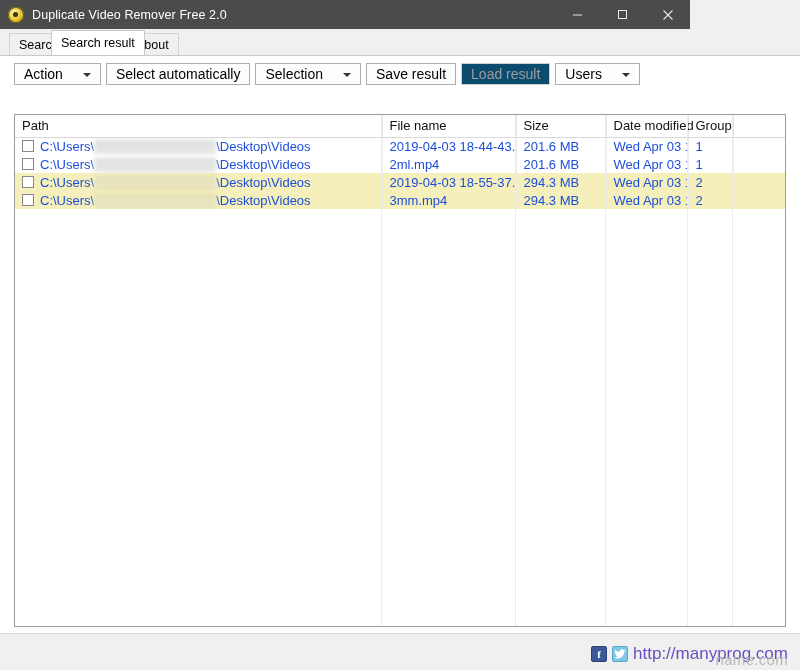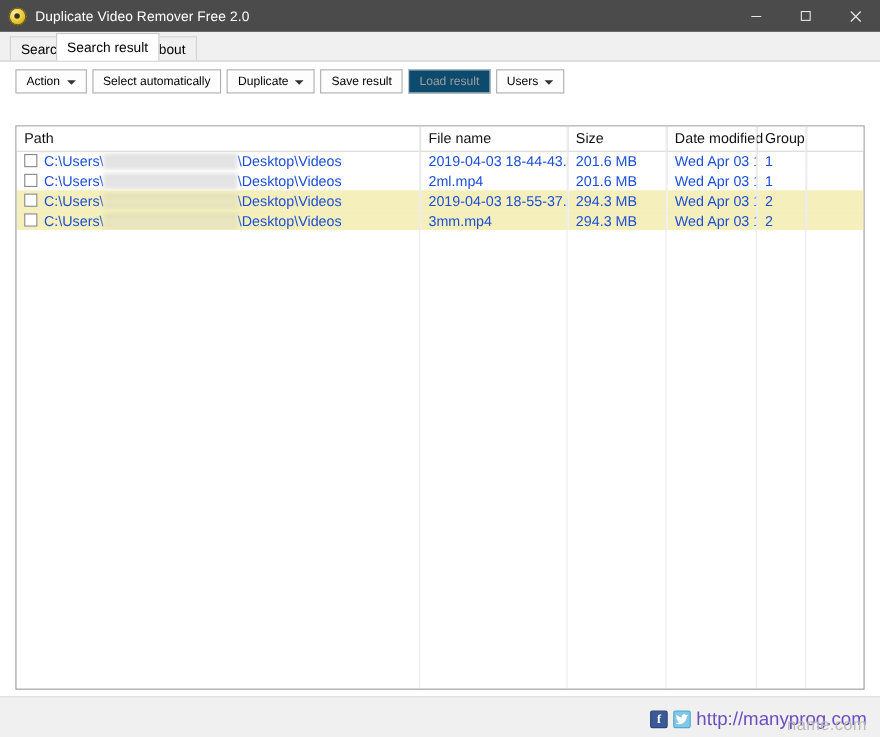--- a/index.html
+++ b/index.html
@@ -21,21 +21,21 @@
     width: 800px;
     height: 670px;
     background: #f0f0f0;
     box-sizing: border-box;
   }
 
   
   .titlebar {
     position: absolute;
     left: 0; top: 0;
-    width: 800px;
+    width: 690px;
     height: 29px;
     background: #4b4b4b;
     display: flex;
     align-items: center;
   }
   .title-icon {
     width: 16px;
     height: 16px;
     margin-left: 8px;
     margin-right: 8px;
@@ -123,29 +123,29 @@
   .toolbar {
     position: absolute;
     left: 14px; top: 7px;
     display: flex;
     gap: 5px;
   }
   .tb-btn {
     height: 22px;
     line-height: 20px;
     padding: 0 9px;
-    font-size: 11px;
+    font-size: 14px;
     background: #fdfdfd;
     border: 1px solid #adadad;
     color: #000;
     box-sizing: border-box;
     white-space: nowrap;
     display: inline-flex;
     align-items: center;
-    gap: 6px;
+    gap: 20px;
     cursor: default;
   }
   .tb-btn.disabled {
     color: #9d9d9d;
     border-color: #cfcfcf;
     background: #0c4a6e;
   }
   .caret {
     width: 0; height: 0;
     border-left: 4px solid transparent;
@@ -344,21 +344,21 @@
 
     <div class="toolbar">
       <div class="tb-btn">
         <span>Action</span>
         <span class="caret"></span>
       </div>
       <div class="tb-btn">
         <span>Select automatically</span>
       </div>
       <div class="tb-btn">
-        <span>Duplicate</span>
+        <span>Selection</span>
         <span class="caret"></span>
       </div>
       <div class="tb-btn">
         <span>Save result</span>
       </div>
       <div class="tb-btn disabled">
         <span>Load result</span>
       </div>
       <div class="tb-btn">
         <span>Users</span>

